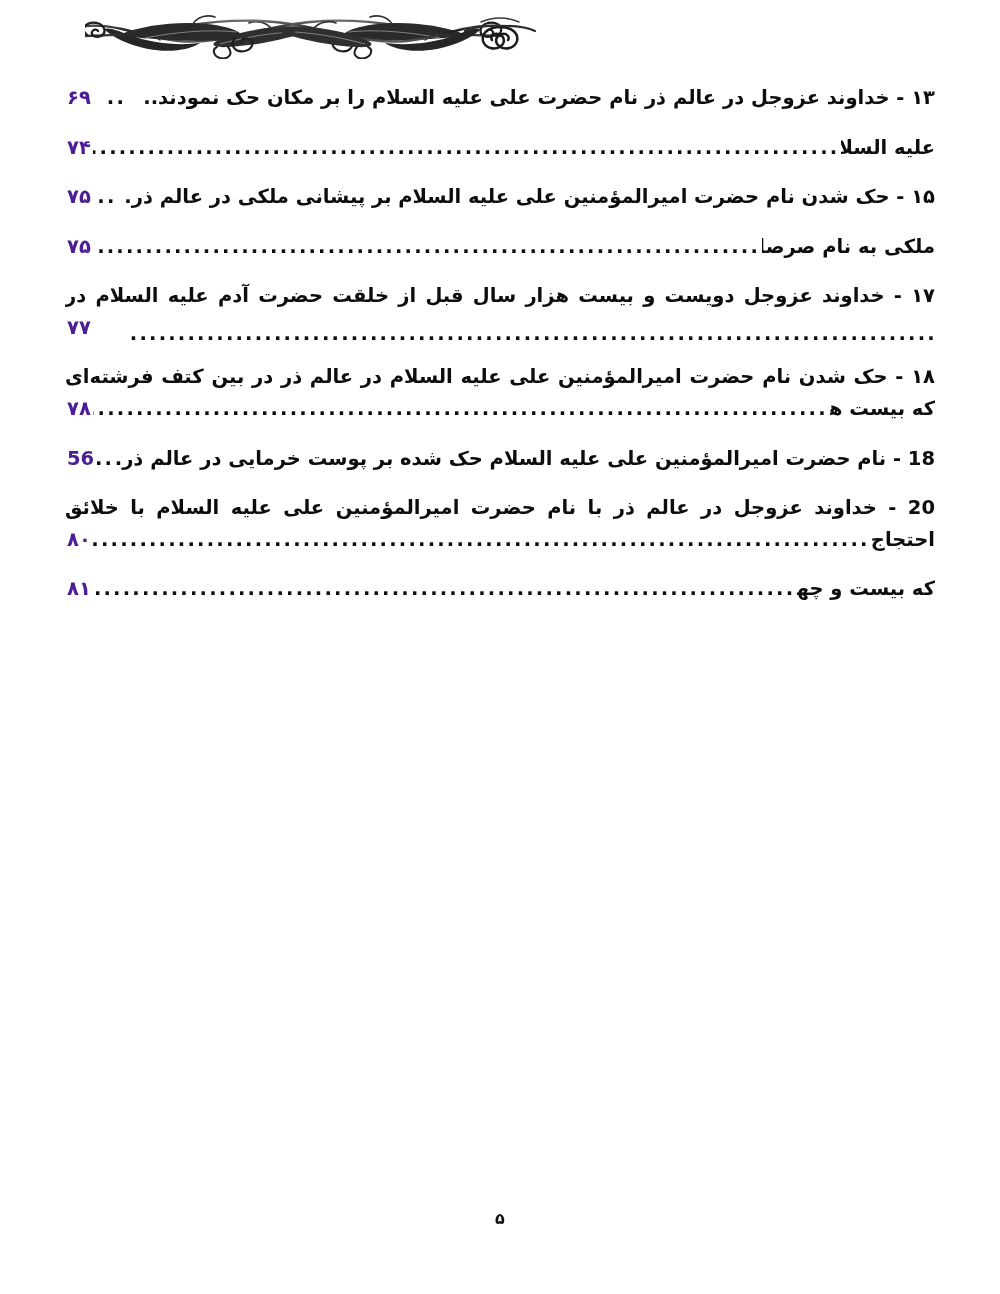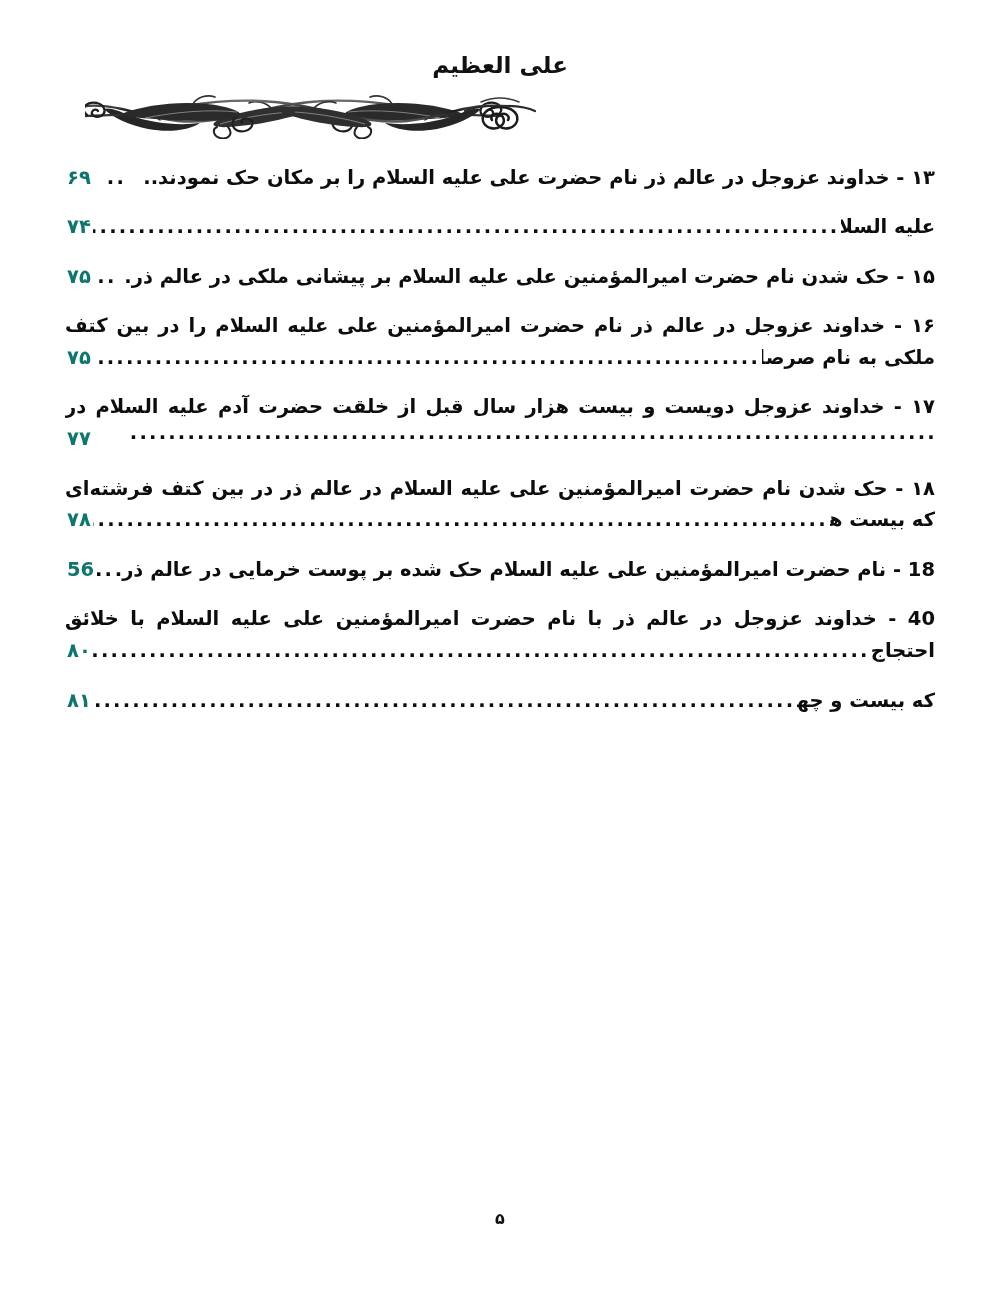--- a/index.html
+++ b/index.html
@@ -114,29 +114,29 @@
 
   .leader.short {
     flex: 0 0 auto;
     width: 18px;
   }
 
   .page-num {
     flex: 0 0 auto;
     font-size: 19.5px;
     font-weight: 700;
-    color: #0f766e;
+    color: #4c1d95;
     padding-left: 2px;
   }
 
   
   .numline {
     display: flex;
     flex-direction: row-reverse;
-    align-items: flex-start;
+    align-items: flex-end;
     width: 100%;
     direction: ltr;
     gap: 37px;
   }
   .numline .page-num {
     order: 2;
   }
 
   
   .page-footer {
@@ -148,21 +148,20 @@
     font-size: 16px;
     font-weight: 600;
     color: #111111;
   }
 </style>
 </head>
 <body>
 
 <div class="page">
 
-  <div class="page-header">علی العظیم</div>
 
   <div class="ornament-wrap">
     <svg width="830" height="46" viewBox="0 0 830 46" aria-hidden="true">
       <defs>
         <linearGradient id="gq" x1="0" y1="0" x2="0" y2="1">
           <stop offset="0" stop-color="#6b6b6b"></stop>
           <stop offset="0.5" stop-color="#1c1c1c"></stop>
           <stop offset="1" stop-color="#5a5a5a"></stop>
         </linearGradient>
         <g id="half">
@@ -231,23 +230,20 @@
 
     <div class="toc-entry">
       <div class="toc-line justify">
         <span class="toc-text">۱۵ - حک شدن نام حضرت امیرالمؤمنین علی علیه السلام بر پیشانی ملکی در عالم ذر.</span>
         <span class="leader short"></span>
         <span class="page-num">۷۵</span>
       </div>
     </div>
 
     <div class="toc-entry">
-      <div class="toc-line">
-        <span class="toc-text stretch">۱۶ - خداوند عزوجل در عالم ذر نام حضرت امیرالمؤمنین علی علیه السلام را در بین کتف</span>
-      </div>
       <div class="toc-line justify">
         <span class="toc-text">ملکی به نام صرصائیل علیه السلام حک نمودند.</span>
         <span class="leader"></span>
         <span class="page-num">۷۵</span>
       </div>
     </div>
 
     <div class="toc-entry">
       <div class="toc-line">
         <span class="toc-text stretch">۱۷ - خداوند عزوجل دویست و بیست هزار سال قبل از خلقت حضرت آدم علیه السلام در</span>
@@ -272,21 +268,21 @@
     <div class="toc-entry">
       <div class="toc-line justify">
         <span class="toc-text">18 - نام حضرت امیرالمؤمنین علی علیه السلام حک شده بر پوست خرمایی در عالم ذر.</span>
         <span class="leader short"></span>
         <span class="page-num">56</span>
       </div>
     </div>
 
     <div class="toc-entry">
       <div class="toc-line">
-        <span class="toc-text stretch">40 - خداوند عزوجل در عالم ذر با نام حضرت امیرالمؤمنین علی علیه السلام با خلائق</span>
+        <span class="toc-text stretch">20 - خداوند عزوجل در عالم ذر با نام حضرت امیرالمؤمنین علی علیه السلام با خلائق</span>
       </div>
       <div class="toc-line justify">
         <span class="toc-text">احتجاج نمودند.</span>
         <span class="leader"></span>
         <span class="page-num">۸۰</span>
       </div>
     </div>
 
     <div class="toc-entry">
       <div class="toc-line justify">

